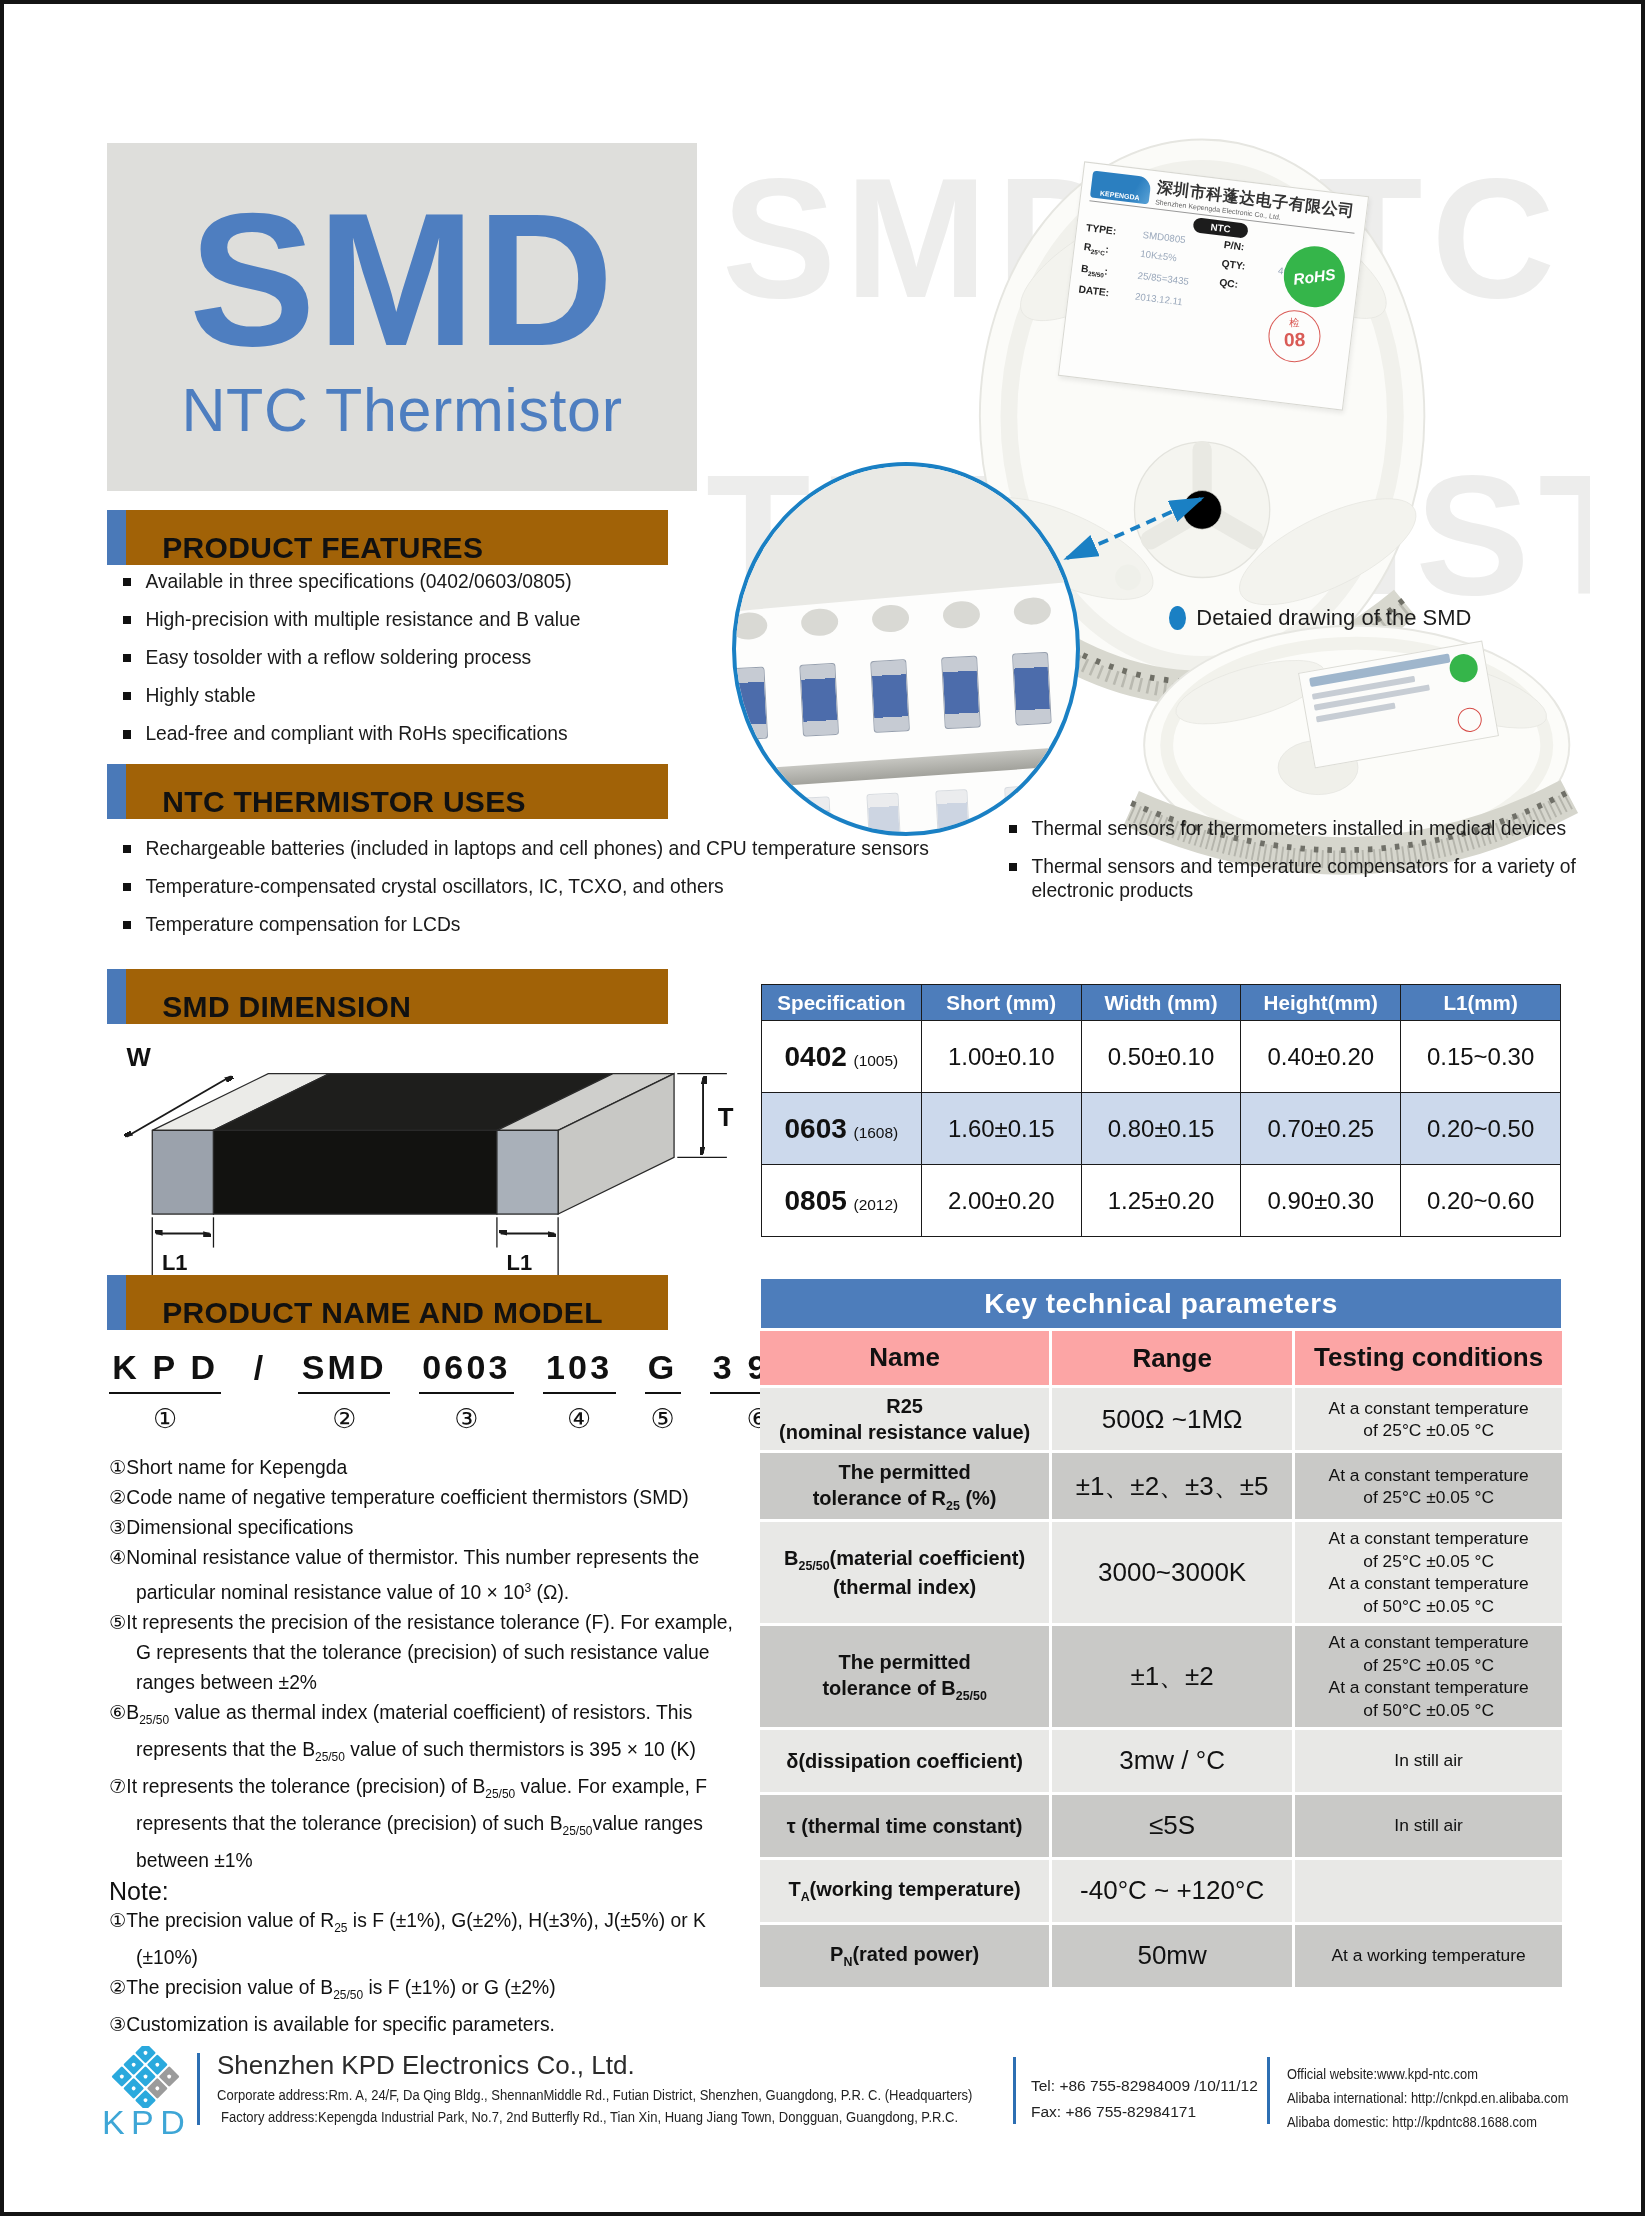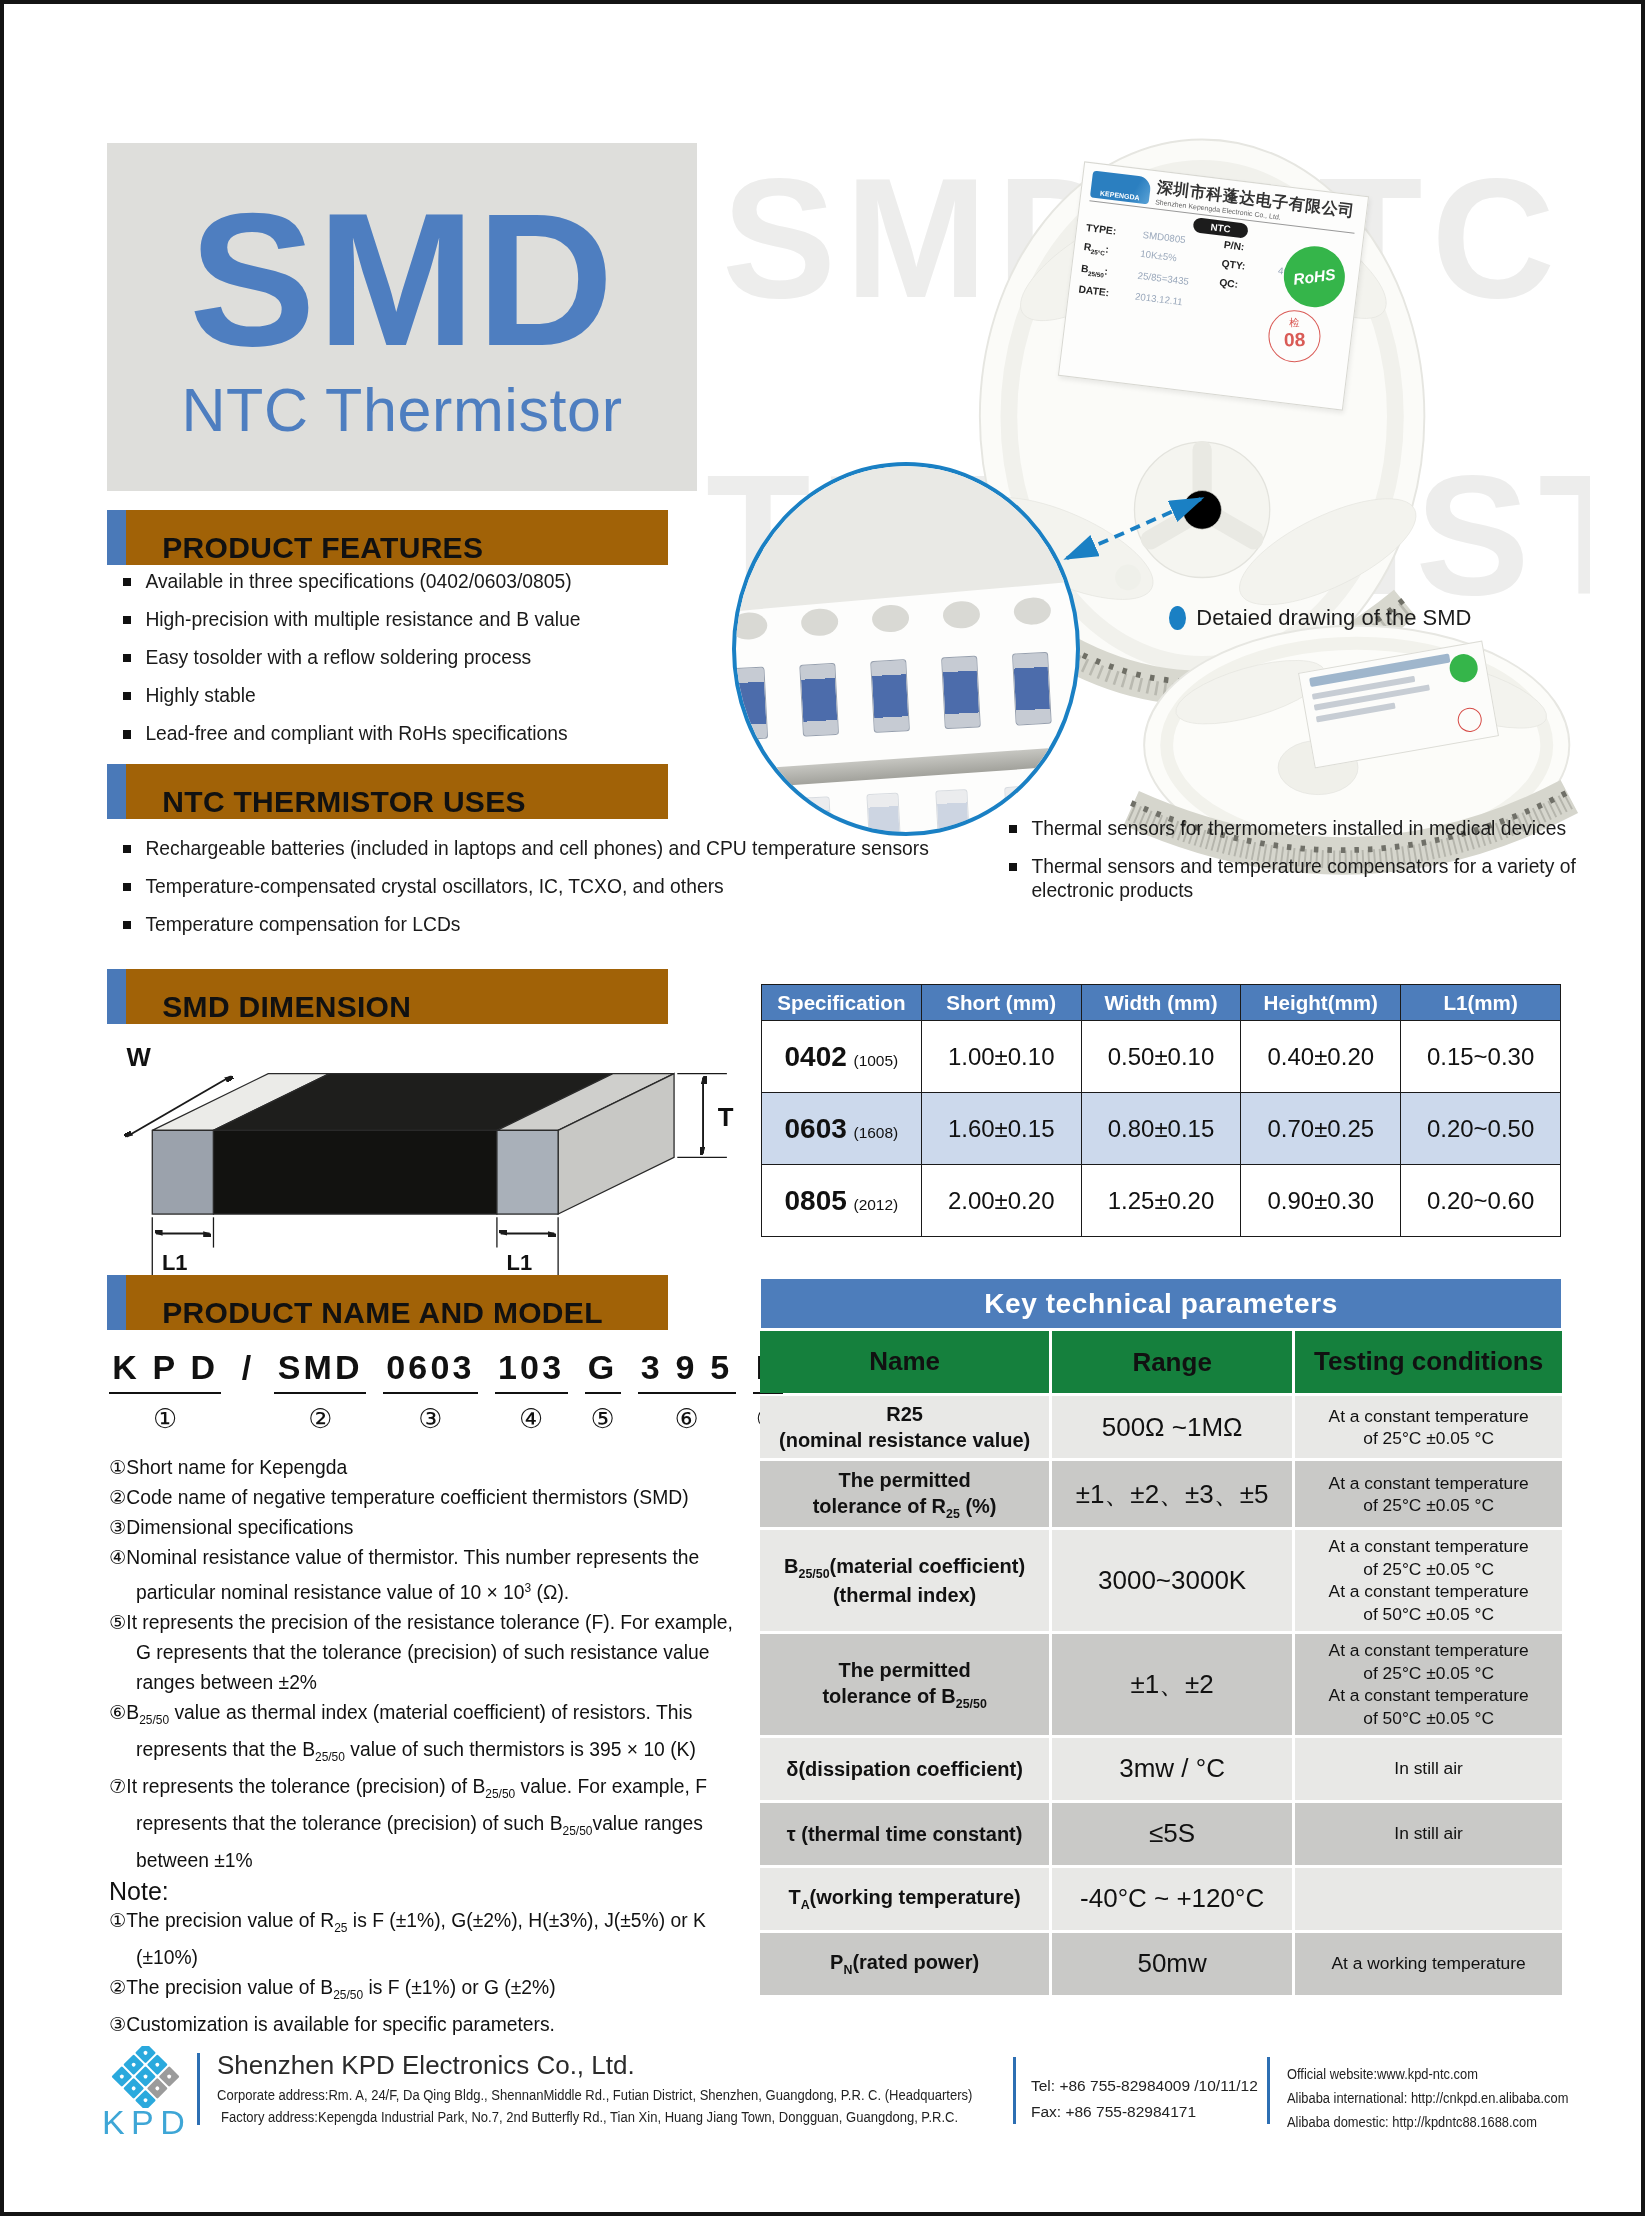--- a/index.html
+++ b/index.html
@@ -86,29 +86,29 @@
   .dim-table td { font-size:24px; text-align:center; height:72px; border:1.3px solid #1a1a1a; background:#fff; }
   .dim-table tr.alt td { background:#ccd9ec; }
   .dim-table td.spec b { font-size:28px; } .dim-table td.spec span { font-size:15.5px; }
 
   
   .params { position:absolute; left:757px; top:1275px; width:800px; }
   .p-title { height:49px; background:#4d7dbb; color:#fff; font-size:28px; font-weight:bold;
     display:flex; align-items:center; justify-content:center; letter-spacing:0.6px; }
   .p-table { border-collapse:separate; border-spacing:3.9px; width:808px; margin-left:-3.9px; table-layout:fixed; }
   .p-table td { text-align:center; vertical-align:middle; padding:5.2px 3.9px; }
-  .p-table .hrow td { background:#15803d; font-size:26px; font-weight:bold; height:62px; }
+  .p-table .hrow td { background:#fca5a5; font-size:26px; font-weight:bold; height:54px; }
   .p-table tr.l td { background:#e8e8e6; } .p-table tr.d td { background:#c9c9c7; }
   .p-name { font-size:20px; font-weight:bold; line-height:1.3; width:289px; height:62px; }
   .p-range { font-size:26px; width:240px; }
   .p-test { font-size:17.4px; line-height:1.3; }
   sub { font-size:0.62em; } sup { font-size:0.62em; }
 
   
-  .model-row { position:absolute; left:105px; top:1344px; display:flex; }
+  .model-row { position:absolute; left:105px; top:1344px; display:flex;gap:12px; }
   .seg { margin-right:17px; text-align:center; }
   .seg .tx { display:inline-block; font-size:34px; font-weight:bold; letter-spacing:3.2px; padding:0 3.2px 5.2px; border-bottom:2.6px solid #111; }
   .seg.nounder .tx { border-bottom:none; }
   .seg .cn { font-size:27px; margin-top:9px; color:#111; font-weight:normal; }
   .model-items { position:absolute; left:105px; top:1449px; width:641px; }
   .mitem { font-size:19.3px; line-height:30px; color:#111; padding-left:27px; text-indent:-27px; }
   .mnote-title { font-size:25px; line-height:30px; }
 
   
   .footer { position:absolute; left:0; top:2037px; width:1636px; height:175px; }

